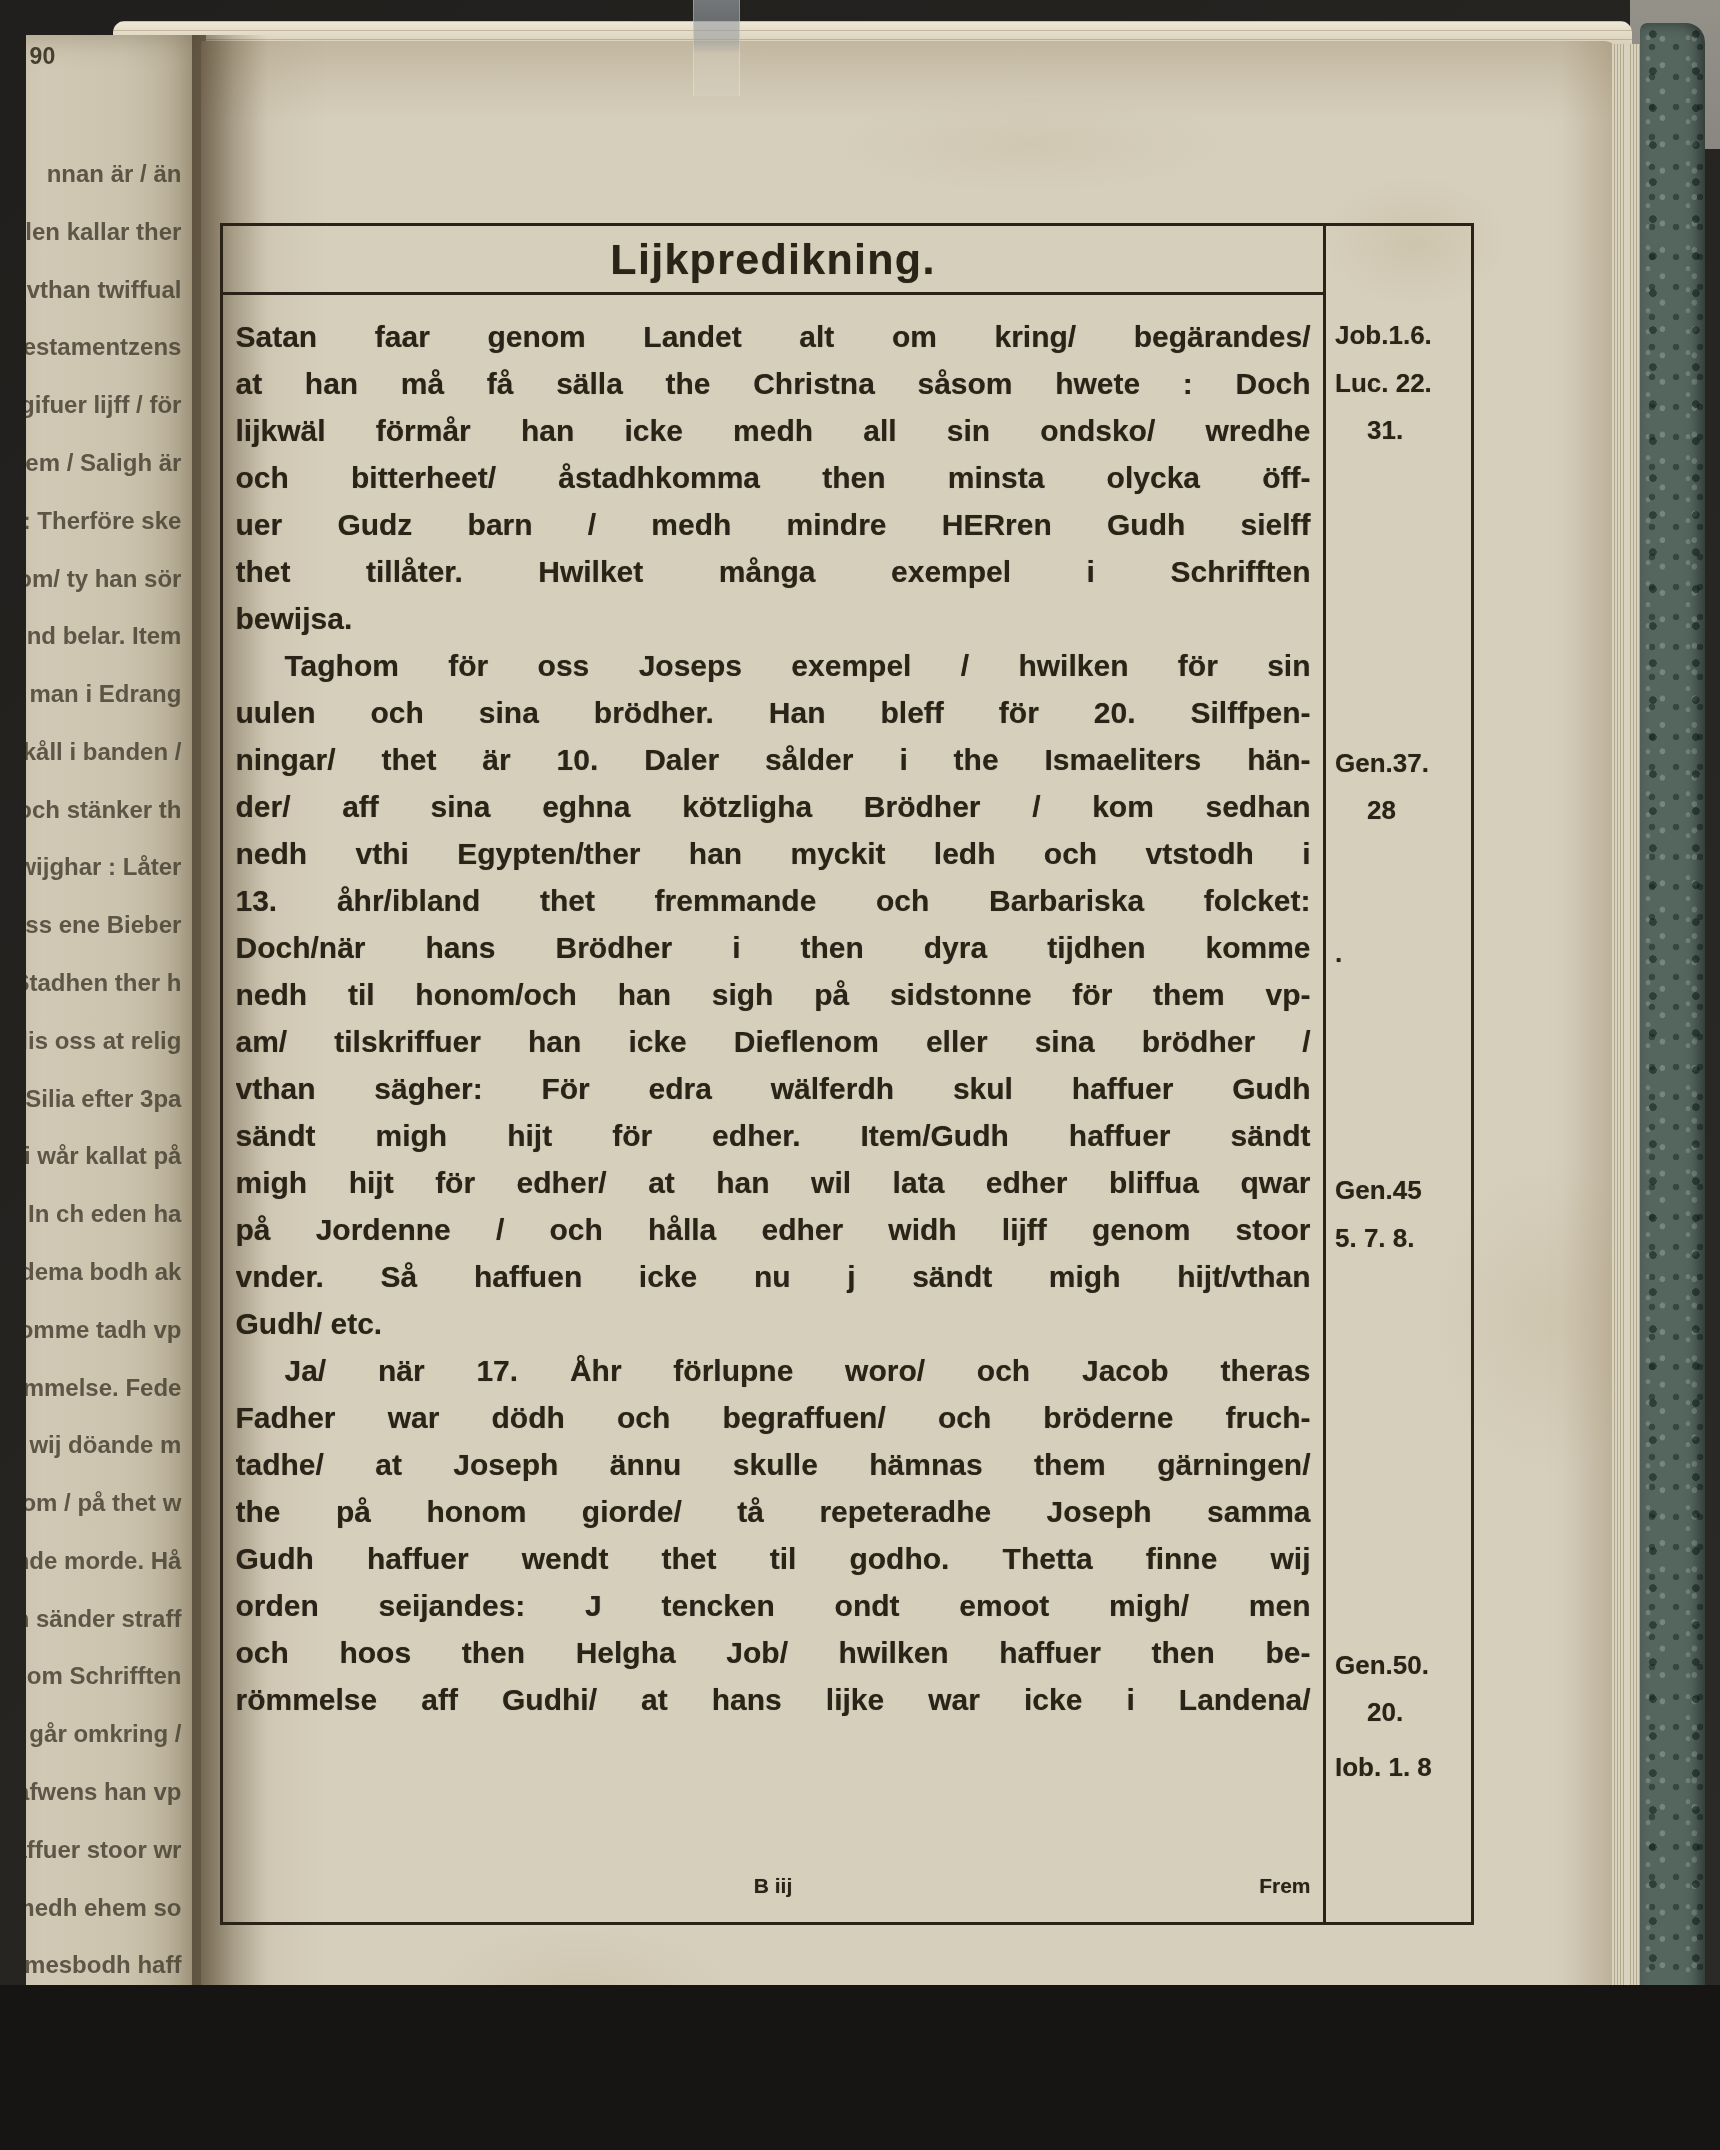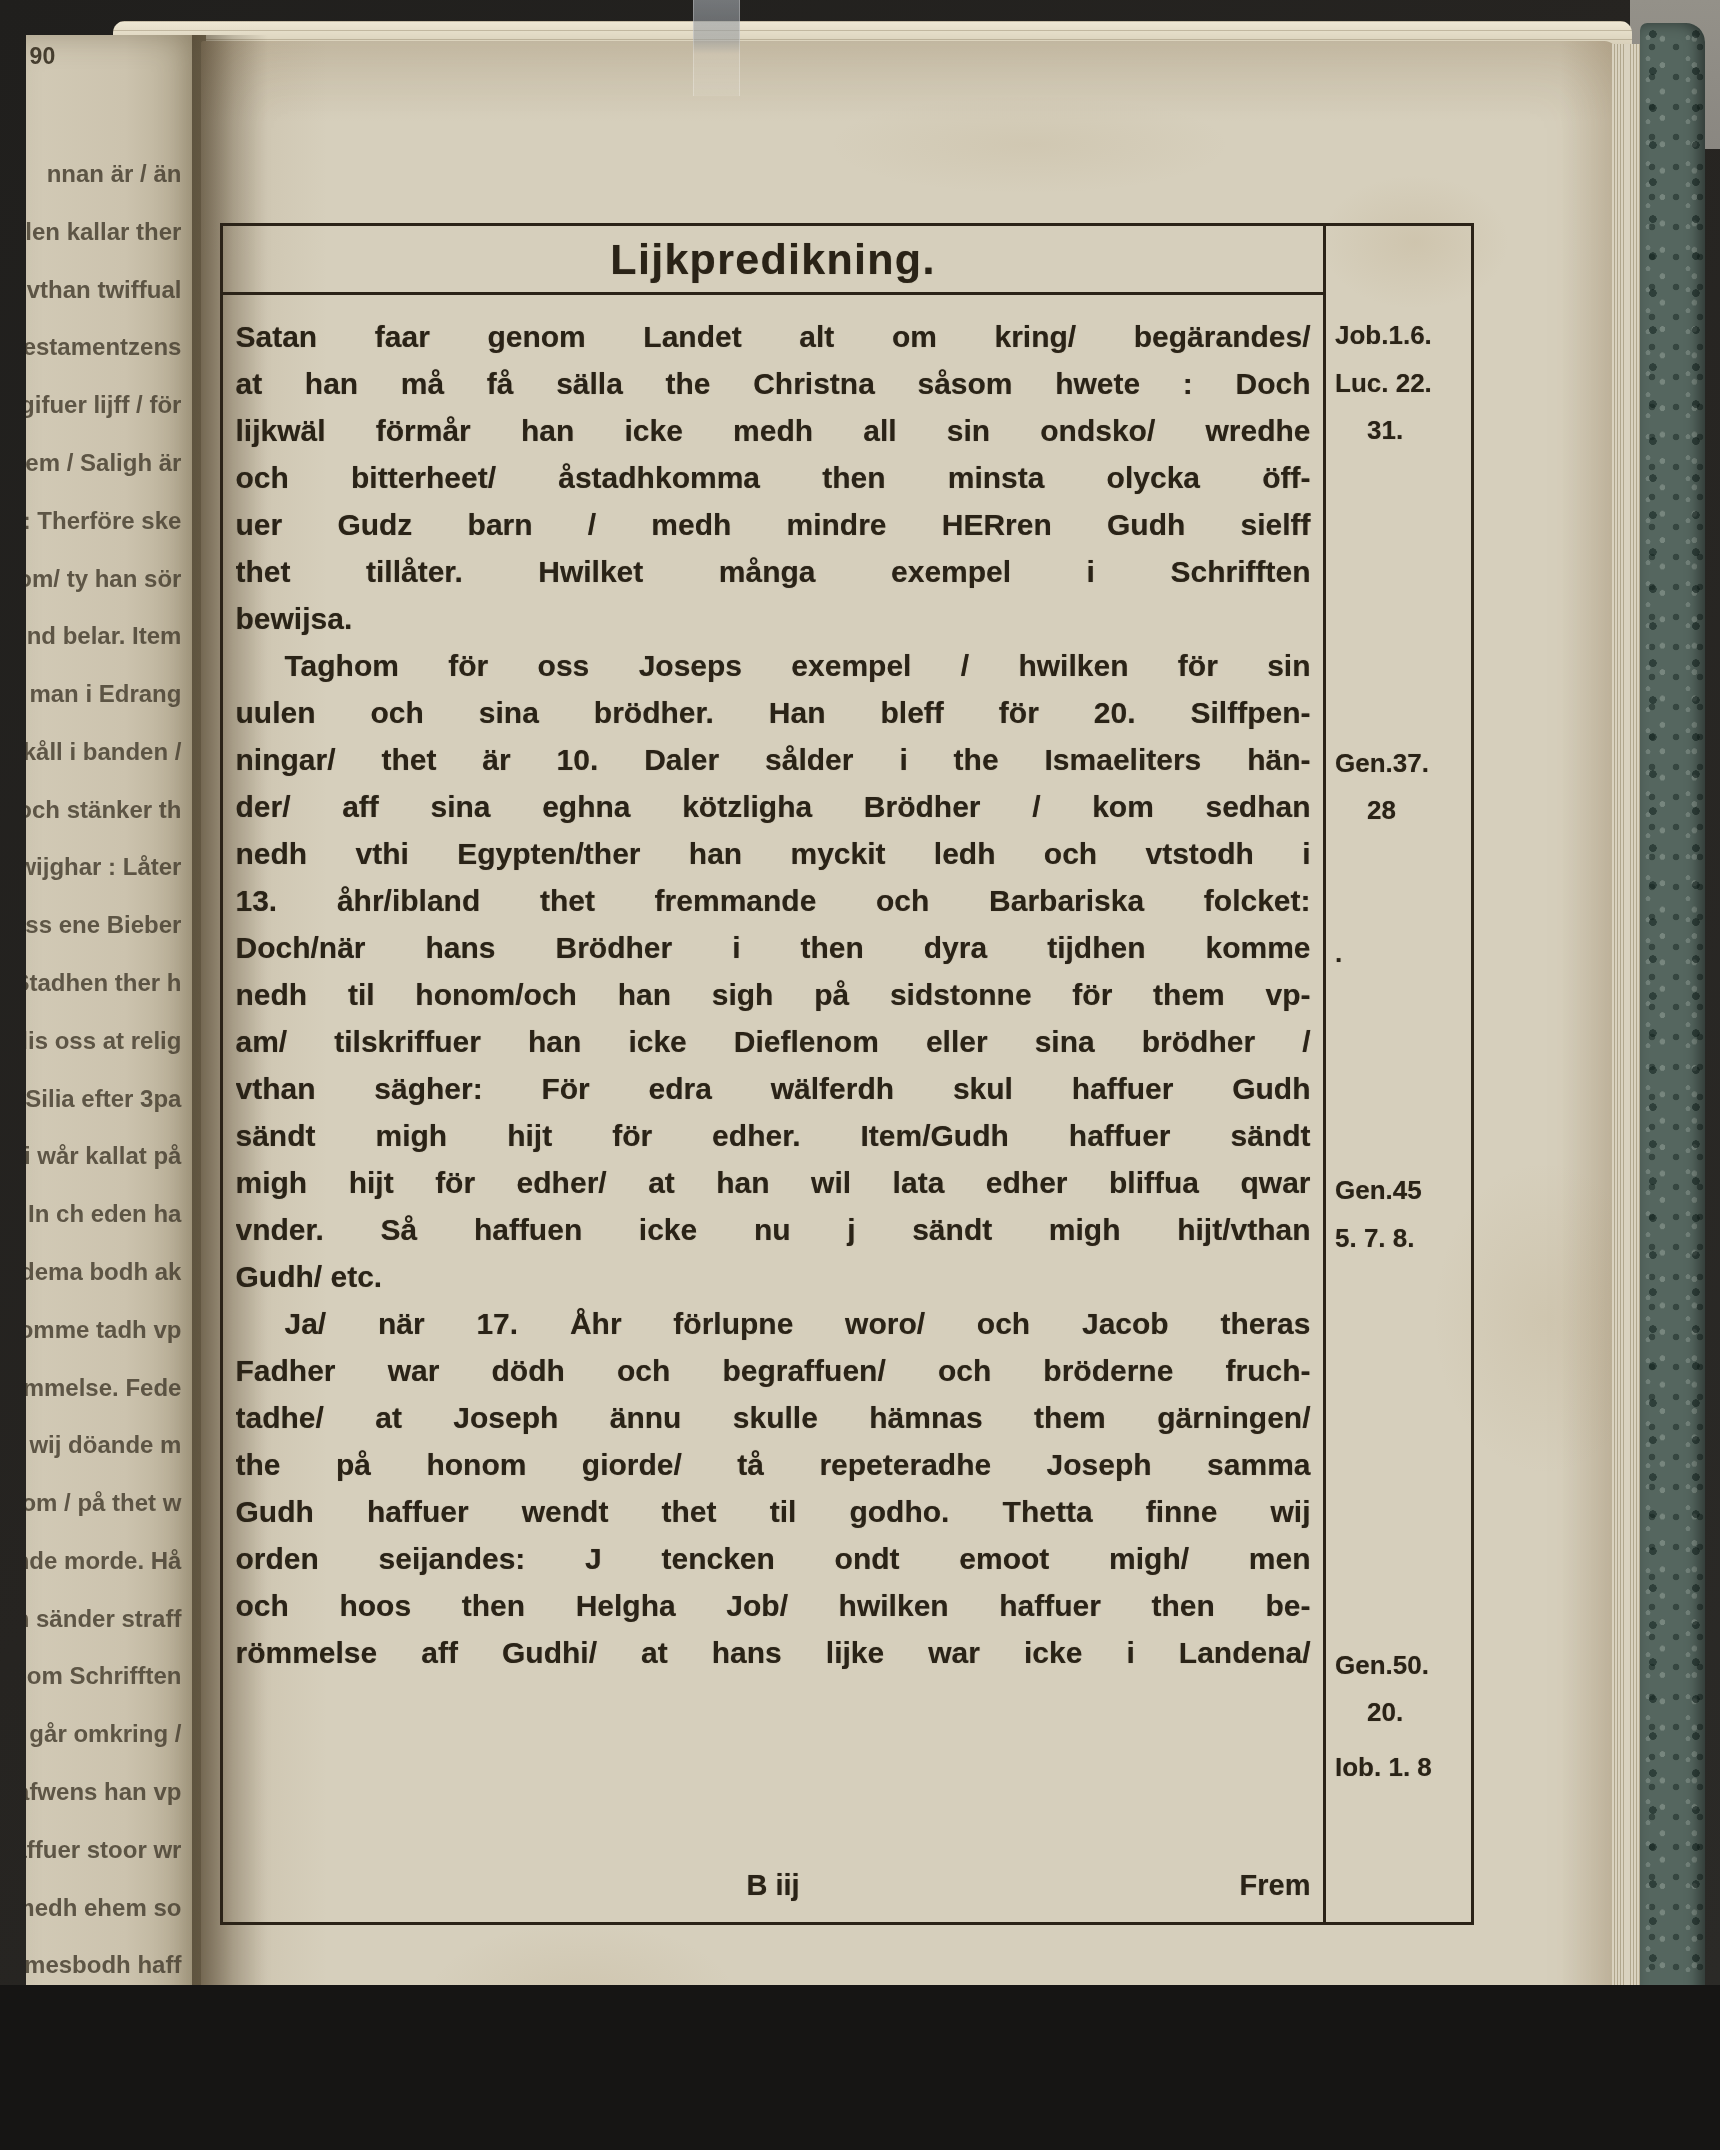--- a/index.html
+++ b/index.html
@@ -82,21 +82,21 @@
   .line.indent { text-indent:49px; }
   .mnote { position:absolute; left:1112px; width:134px; font-size:26px; font-weight:bold;
     line-height:45px; white-space:nowrap; text-shadow:0 0 0.9px rgba(40,30,18,0.40); }
   .mnote.pad { padding-left:32px; }
   .m0 { top:87px; }  .m1 { top:135px; }  .m2 { top:182px; }
   .m3 { top:515px; } .m4 { top:562px; }
   .m5 { top:942px; } .m6 { top:990px; }
   .m7 { top:1417px; } .m8 { top:1464px; }
   .m9 { top:1519px; } .m10 { top:705px; }
   .footer { position:absolute; left:12.5px; top:1635px; width:1075px; height:49px;
-    font-size:29px; font-weight:bold; line-height:49px;
+    font-size:21px; font-weight:bold; line-height:49px;
     text-shadow:0 0 0.9px rgba(40,30,18,0.40); }
   .signature { position:absolute; left:0; width:100%; text-align:center; }
   .catchword { position:absolute; right:0; }
   
   .strap-top { position:absolute; left:693px; top:0; width:45px; height:96px;
     background:linear-gradient(180deg, rgba(150,155,160,0.70) 0px, rgba(150,155,160,0.55) 39px, rgba(255,255,255,0.12) 54px, rgba(255,255,255,0.08) 100%);
     border-left:0.9px solid rgba(255,255,255,0.25); border-right:0.9px solid rgba(255,255,255,0.25); }
   .strap-bottom { position:absolute; left:668px; top:1988px; width:53px; height:163px;
     background:linear-gradient(0deg, rgba(140,145,150,0.70) 0px, rgba(140,145,150,0.55) 54px, rgba(255,255,255,0.12) 103px, rgba(255,255,255,0.07) 100%);
     border-left:0.9px solid rgba(255,255,255,0.22); border-right:0.9px solid rgba(255,255,255,0.22); }
@@ -235,20 +235,21 @@
 
 
         <div class="line">am/ tilskriffuer han icke Dieflenom eller sina brödher /</div>
 
         <div class="line">vthan sägher:  För edra wälferdh skul haffuer Gudh</div>
 
         <div class="line">sändt migh hijt för edher.  Item/Gudh haffuer sändt</div>
 
         <div class="line">migh hijt för edher/ at han wil lata edher bliffua qwar</div>
 
+        <div class="line">på Jordenne / och hålla edher widh lijff genom stoor</div>
 
         <div class="line">vnder.  Så haffuen icke nu j sändt migh hijt/vthan</div>
 
         <div class="line end">Gudh/ etc.</div>
 
         <div class="line indent">Ja/ när 17. Åhr förlupne woro/ och Jacob theras</div>
 
         <div class="line">Fadher war dödh och begraffuen/ och bröderne fruch-</div>
 
         <div class="line">tadhe/ at Joseph ännu skulle hämnas them gärningen/</div>

